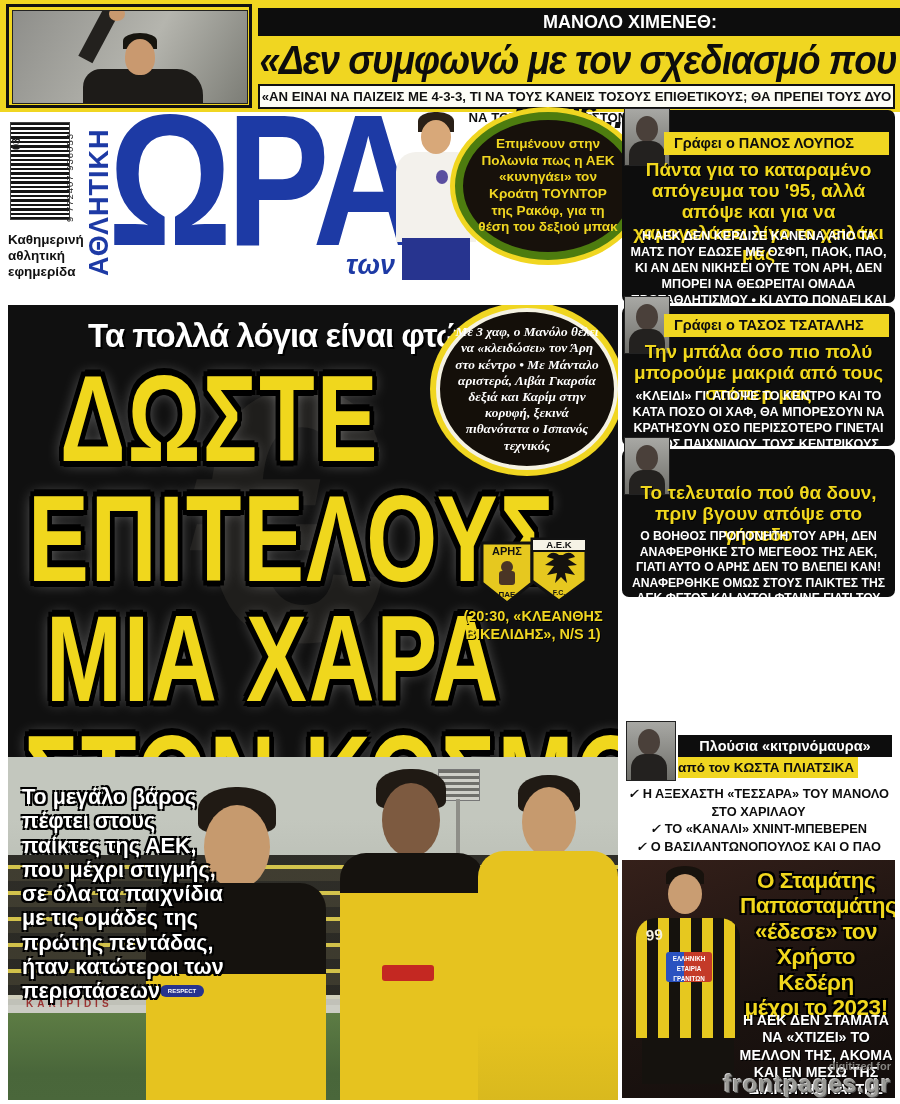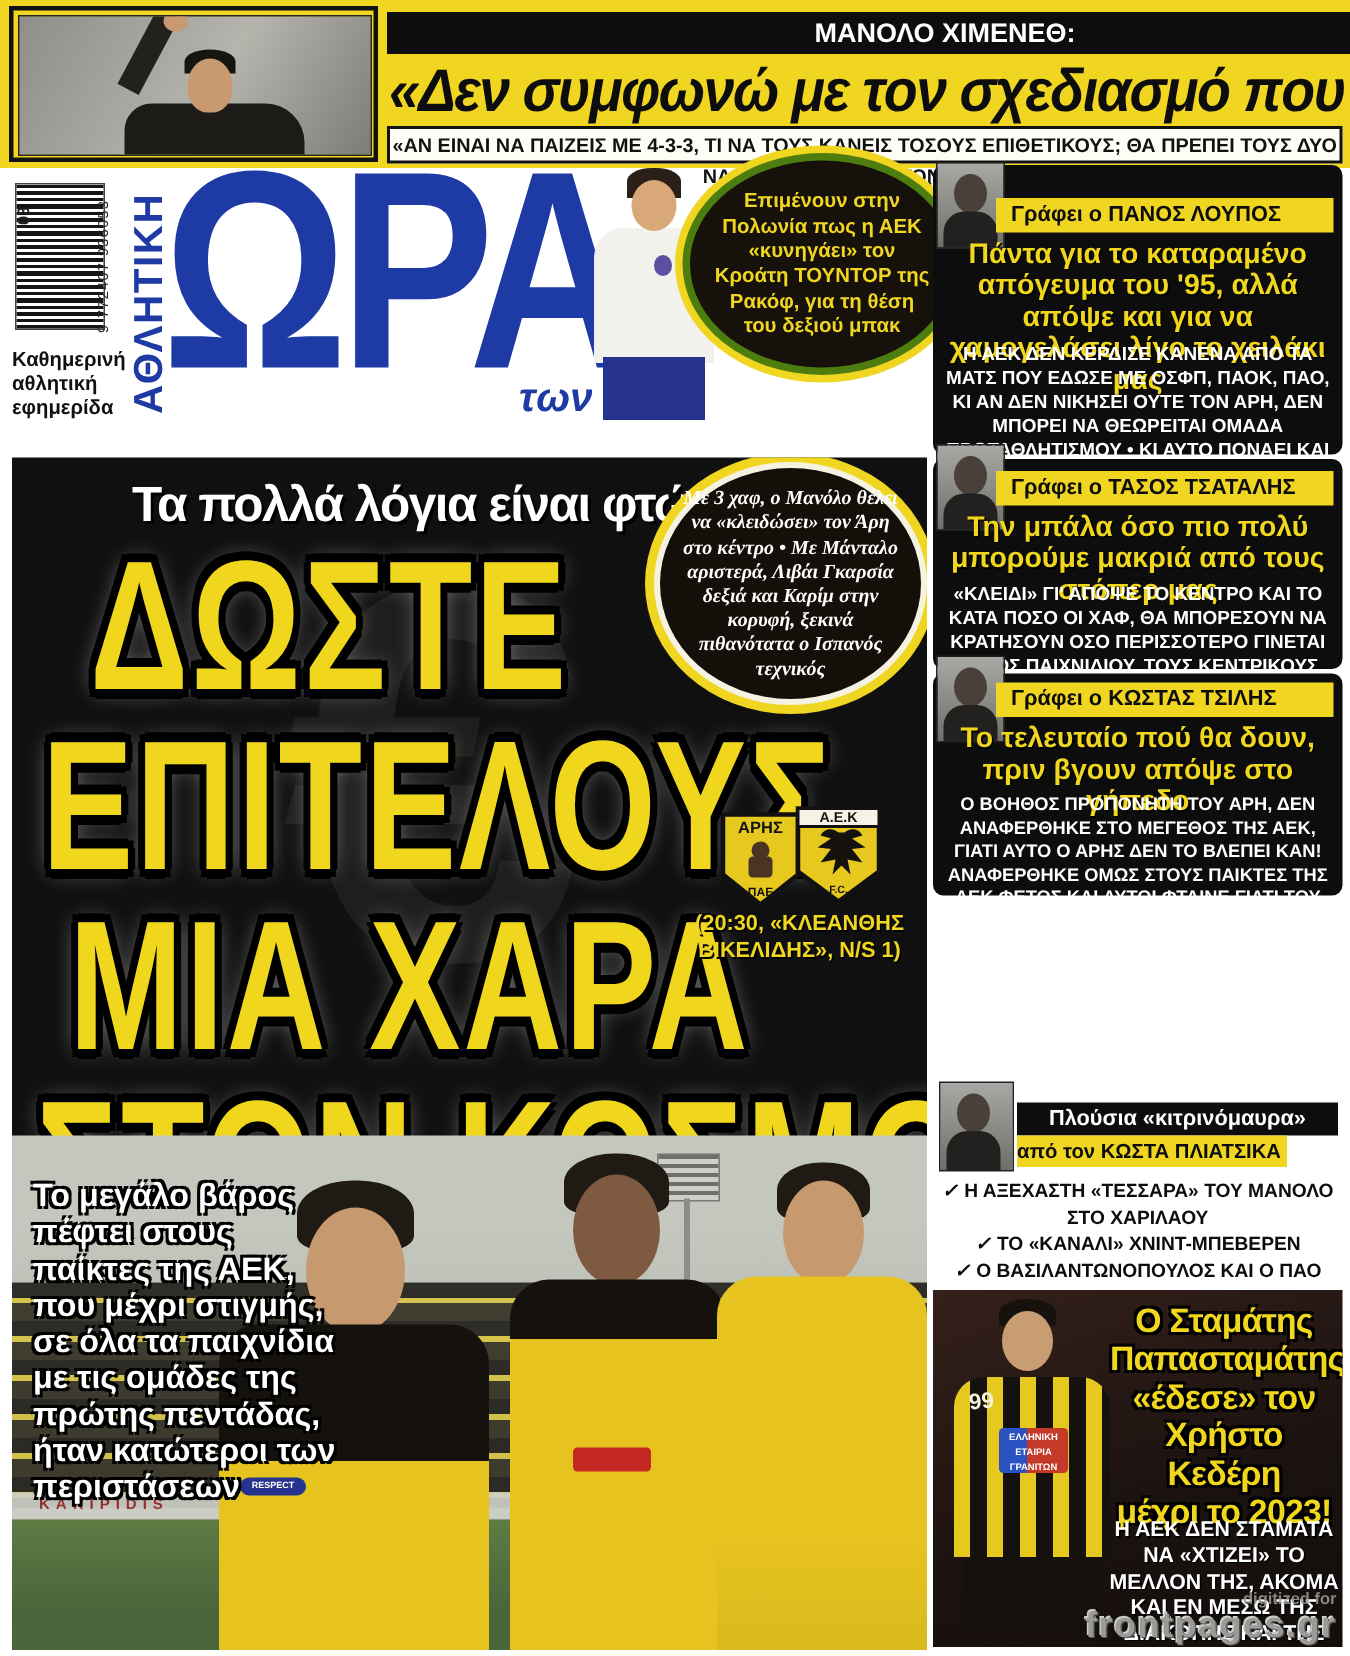--- a/index.html
+++ b/index.html
@@ -28,21 +28,21 @@
   .mast-main{left:108px;top:86px;width:290px;height:200px;color:#1d3aa5;font-size:168px;font-weight:bold;letter-spacing:-6px;transform:scale(.92,1.12);transform-origin:left top;line-height:1;}
   .mast-suffix{left:346px;top:250px;color:#1d3aa5;font-size:27px;font-weight:bold;font-style:italic;}
   .date-strip{left:84px;top:278px;width:556px;height:20px;background:#0d0d0d;color:#f5d31c;font-size:12.8px;font-weight:bold;line-height:20px;padding-left:10px;box-sizing:border-box;}
   
   .tr-player{left:378px;top:108px;width:110px;height:172px;overflow:hidden;}
   .trp-hair{position:absolute;left:40px;top:4px;width:36px;height:20px;border-radius:45% 45% 0 0;background:#2a2017;}
   .trp-face{position:absolute;left:43px;top:12px;width:30px;height:34px;border-radius:50%;background:#d8a879;}
   .trp-torso{position:absolute;left:18px;top:44px;width:80px;height:90px;border-radius:20px 20px 0 0;background:#f3f1ec;}
   .trp-crest{position:absolute;left:58px;top:62px;width:12px;height:14px;border-radius:50%;background:#5a4fa0;}
   .trp-shorts{position:absolute;left:24px;top:130px;width:68px;height:42px;background:#27348f;}
-  .bubble-oval{left:455px;top:102px;width:186px;height:148px;background:#17110b;border:5px solid #4d7c0f;border-radius:50%;box-shadow:0 0 0 5px #f0d621;color:#f0d621;font-weight:bold;font-size:13.6px;line-height:1.22;text-align:center;display:flex;align-items:center;justify-content:center;padding:10px 14px;box-sizing:border-box;}
+  .bubble-oval{left:455px;top:112px;width:186px;height:148px;background:#17110b;border:8px solid #4d7c0f;border-radius:50%;box-shadow:0 0 0 5px #f0d621;color:#f0d621;font-weight:bold;font-size:13.6px;line-height:1.22;text-align:center;display:flex;align-items:center;justify-content:center;padding:10px 14px;box-sizing:border-box;}
   
   .main-panel{left:8px;top:305px;width:610px;height:795px;background:#101010;overflow:hidden;}
   .bg-euro{position:absolute;left:180px;top:30px;font-size:360px;font-weight:bold;color:#1f1e1c;line-height:1;}
   .main-kicker{position:absolute;left:80px;top:12px;width:480px;color:#fff;font-size:33px;font-weight:bold;letter-spacing:-1px;text-shadow:2px 2px 0 #000;}
   .hl{position:absolute;color:#f0d71d;font-weight:bold;font-size:96px;line-height:1;letter-spacing:2px;transform:scale(.95,1.28);transform-origin:left top;white-space:nowrap;
       text-shadow:-4px -4px 0 #000,4px -4px 0 #000,-4px 4px 0 #000,4px 4px 0 #000,0 -5px 0 #000,0 5px 0 #000,-5px 0 0 #000,5px 0 0 #000,0 0 14px rgba(255,255,255,.55);}
   .hl1{left:52px;top:52px;}
   .hl2{left:20px;top:172px;}
   .hl3{left:38px;top:292px;}
   .hl4{left:16px;top:412px;}
@@ -206,21 +206,20 @@
 
   <div class="abs col-sec" style="top:306px;height:140px">
     <div class="mug" style="left:2px;top:-10px"></div>
     <div class="byline-bar" style="top:8px">Γράφει ο ΤΑΣΟΣ ΤΣΑΤΑΛΗΣ</div>
     <div class="col-head" style="top:36px;font-size:19px">Την μπάλα όσο πιο πολύ μπορούμε μακριά από τους στόπερ μας</div>
     <div class="col-body" style="top:82px">«ΚΛΕΙΔΙ» ΓΙ' ΑΠΟΨΕ ΤΟ ΚΕΝΤΡΟ ΚΑΙ ΤΟ ΚΑΤΑ ΠΟΣΟ ΟΙ ΧΑΦ, ΘΑ ΜΠΟΡΕΣΟΥΝ ΝΑ ΚΡΑΤΗΣΟΥΝ ΟΣΟ ΠΕΡΙΣΣΟΤΕΡΟ ΓΙΝΕΤΑΙ ΕΚΤΟΣ ΠΑΙΧΝΙΔΙΟΥ, ΤΟΥΣ ΚΕΝΤΡΙΚΟΥΣ ΑΜΥΝΤΙΚΟΥΣ ΜΑΣ</div>
   </div>
 
   <div class="abs col-sec" style="top:449px;height:148px">
     <div class="mug" style="left:2px;top:-12px"></div>
-    <div class="byline-bar" style="top:6px">Γράφει ο ΚΩΣΤΑΣ ΤΣΙΛΗΣ</div>
     <div class="col-head" style="top:34px;font-size:19px">Το τελευταίο πού θα δουν, πριν βγουν απόψε στο γήπεδο</div>
     <div class="col-body" style="top:80px;font-size:12.2px">Ο ΒΟΗΘΟΣ ΠΡΟΠΟΝΗΤΗ ΤΟΥ ΑΡΗ, ΔΕΝ ΑΝΑΦΕΡΘΗΚΕ ΣΤΟ ΜΕΓΕΘΟΣ ΤΗΣ ΑΕΚ, ΓΙΑΤΙ ΑΥΤΟ Ο ΑΡΗΣ ΔΕΝ ΤΟ ΒΛΕΠΕΙ ΚΑΝ! ΑΝΑΦΕΡΘΗΚΕ ΟΜΩΣ ΣΤΟΥΣ ΠΑΙΚΤΕΣ ΤΗΣ ΑΕΚ ΦΕΤΟΣ ΚΑΙ ΑΥΤΟΙ ΦΤΑΙΝΕ ΓΙΑΤΙ ΤΟΥ ΕΔΩΣΑΝ ΤΟ ΔΙΚΑΙΩΜΑ ΝΑ ΤΟΥΣ ΧΑΡΑΚΤΗΡΙΖΕΙ ΚΑΤΩΤΕΡΟΥΣ</div>
   </div>
 
 
   <div class="abs para-sec">
     <div class="mug" style="left:4px;top:2px;width:48px;height:58px"></div>
     <div class="para-title">Πλούσια «κιτρινόμαυρα» παρασκήνια</div>
     <div class="para-by">από τον ΚΩΣΤΑ ΠΛΙΑΤΣΙΚΑ</div>
     <div class="para-list">

